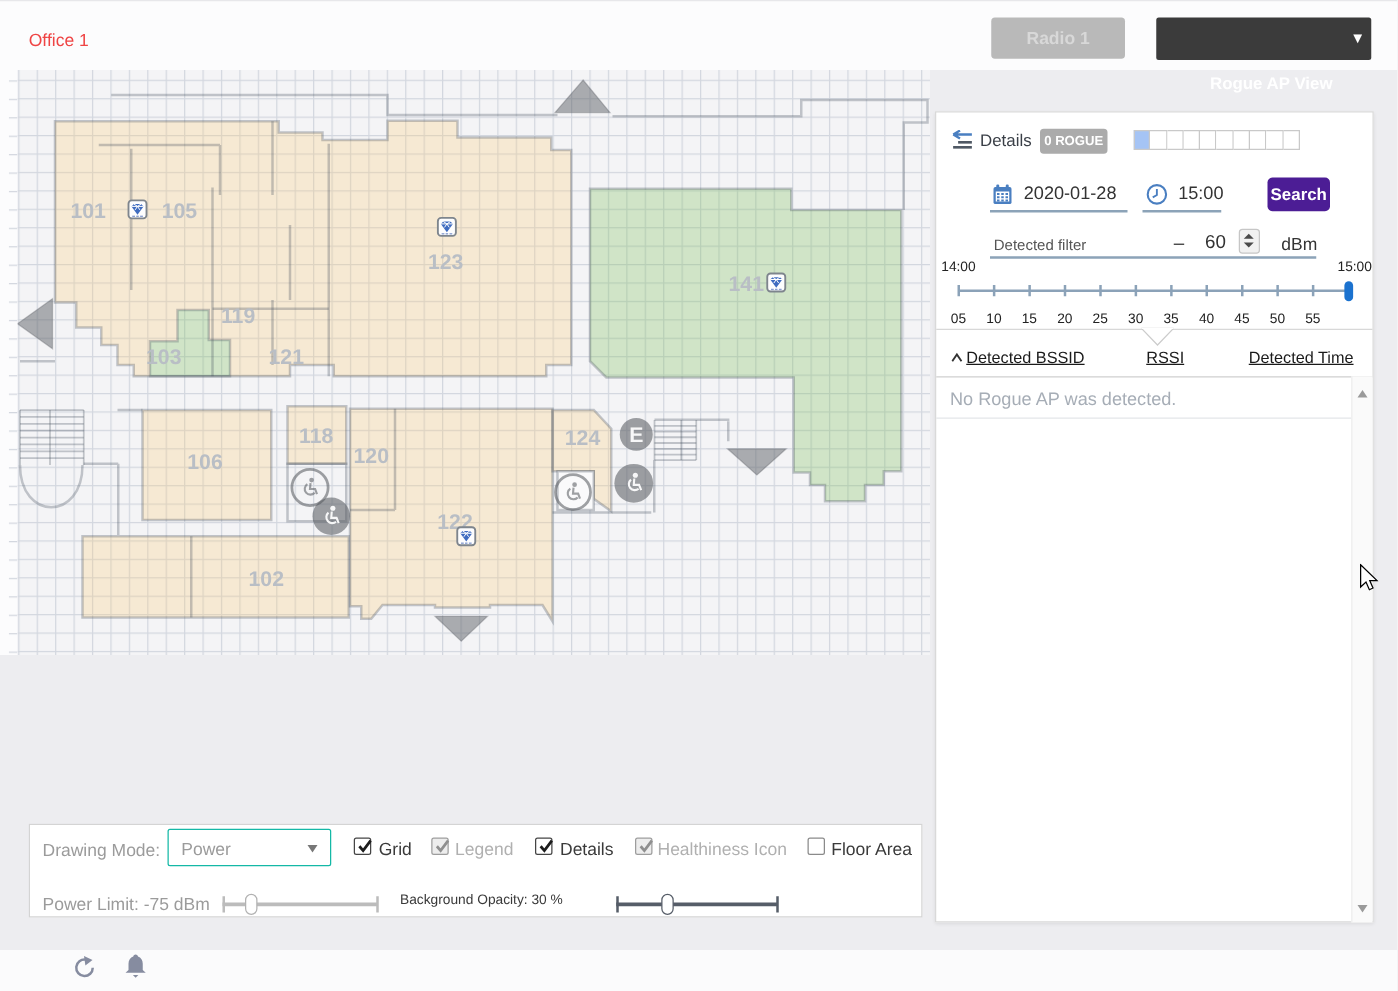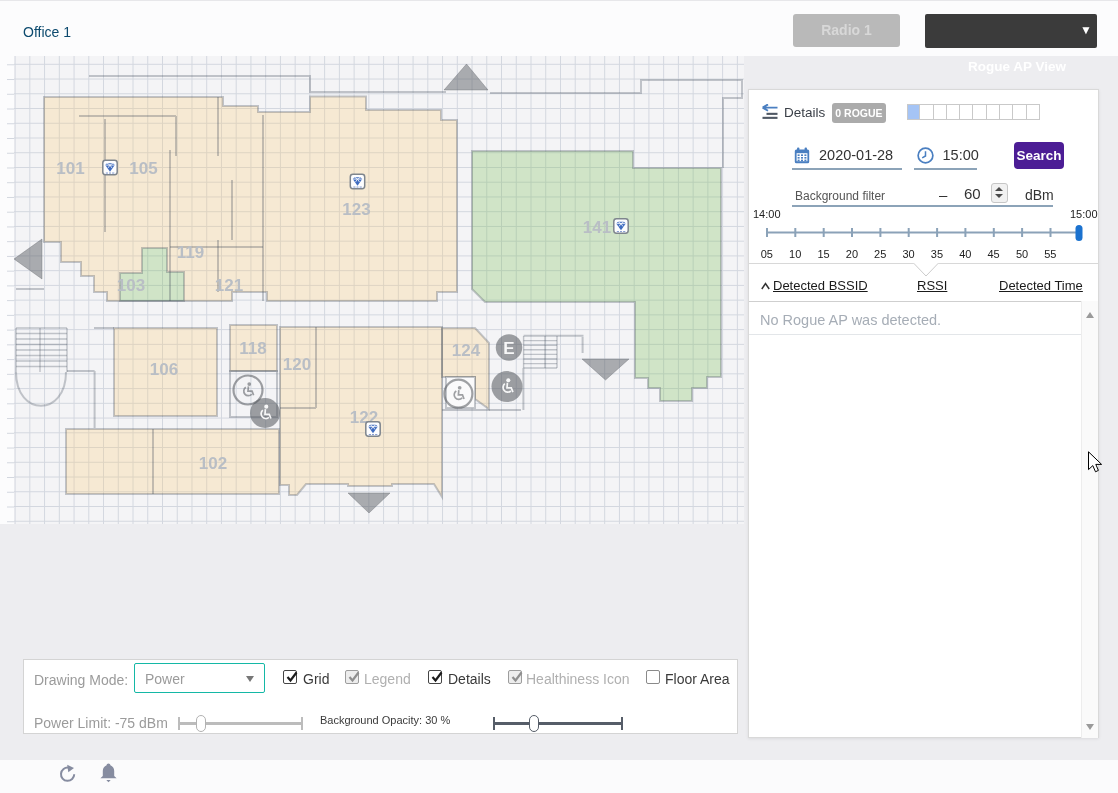--- a/index.html
+++ b/index.html
@@ -1,21 +1,21 @@
 <!DOCTYPE html>
 <html><head>
 <meta charset="utf-8">
 <style>
   * { margin:0; padding:0; box-sizing:border-box; }
   html,body { width:1118px; height:793px; overflow:hidden; }
   body { font-family:"Liberation Sans", sans-serif; position:relative; background:#fbfbfc; }
   .abs { position:absolute; }
   #header { left:0; top:0; width:1118px; height:56px; background:#fcfcfd; border-top:1px solid #e7e7ea; }
   #stage { left:0; top:56px; width:1118px; height:704px; background:#ededf0; }
-  #office { left:23px; top:24px; font-size:14px; color:#0c4a6e; }
+  #office { left:23px; top:24px; font-size:14px; color:#ef4444; }
   #btn-radio { left:793px; top:14px; width:107px; height:33px; background:#b9b9b9; border-radius:3px;
     color:#d8d8d8; font-size:14px; font-weight:bold; text-align:center; line-height:33px; }
   #btn-rogue { left:925px; top:14px; width:172px; height:34px; background:#3b3b3b; border-radius:2px;
     color:#fff; font-size:13.5px; font-weight:bold; }
   #btn-rogue span.t { position:absolute; left:43px; top:9px;margin-top:36px; }
   #btn-rogue span.c { position:absolute; right:5px; top:9px; font-size:12px; }
   
   #ctrl { left:23px; top:659px; width:715px; height:75px; background:#fff; border:1px solid #d4d4d4; }
   .glab { color:#9b9b9b; font-size:14px; }
   .dlab { color:#3a3a3a; font-size:14px;text-align:center; }
@@ -282,21 +282,21 @@
   <div class="in" style="left:70px; top:57px; font-size:14.5px; color:#333;">2020-01-28</div>
   <div class="in" style="left:43px; top:77.5px; width:110px; height:2px; background:#8ca3b8;"></div>
   <svg class="in" style="left:168px; top:56.5px;" width="17" height="17" viewBox="0 0 18 18">
     <circle cx="9" cy="9" r="7.8" fill="none" stroke="#4a7fc1" stroke-width="1.8"></circle>
     <path d="M9 4.5 L9 9.5 L5.5 11.5" fill="none" stroke="#4a7fc1" stroke-width="1.6"></path>
   </svg>
   <div class="in" style="left:193.5px; top:57px; font-size:14.5px; color:#333;">15:00</div>
   <div class="in" style="left:165px; top:77.5px; width:63px; height:2px; background:#8ca3b8;"></div>
   <div class="in" style="left:265px; top:52px; width:50px; height:27px; background:#4c1d95; border-radius:4px; color:#fff; font-size:13.5px; font-weight:bold; text-align:center; line-height:27px;">Search</div>
 
-  <div class="in" style="left:46px; top:98.5px; font-size:12px; color:#555;">Background filter</div>
+  <div class="in" style="left:46px; top:98.5px; font-size:12px; color:#555;">Detected filter</div>
   <div class="in" style="left:190px; top:96px; font-size:15px; color:#333;">–</div>
   <div class="in" style="left:215px; top:95px; font-size:15px; color:#333;">60</div>
   <div class="in" style="left:241.5px; top:93px; width:17px; height:19.5px; background:#f1f1f1; border:1px solid #c6c6c6; border-radius:3px;">
     <div style="position:absolute; left:3.5px; top:3.2px; width:0; height:0; border-left:4.2px solid transparent; border-right:4.2px solid transparent; border-bottom:4.8px solid #4a4a4a;"></div>
     <div style="position:absolute; left:3.5px; top:10px; width:0; height:0; border-left:4.2px solid transparent; border-right:4.2px solid transparent; border-top:4.8px solid #4a4a4a;"></div>
   </div>
   <div class="in" style="left:276px; top:97px; font-size:14px; color:#333;">dBm</div>
   <div class="in" style="left:43px; top:114.5px; width:261px; height:2px; background:#8ca3b8;"></div>
 
   <div class="in" style="left:4px; top:118px; font-size:11px; color:#222;">14:00</div>

